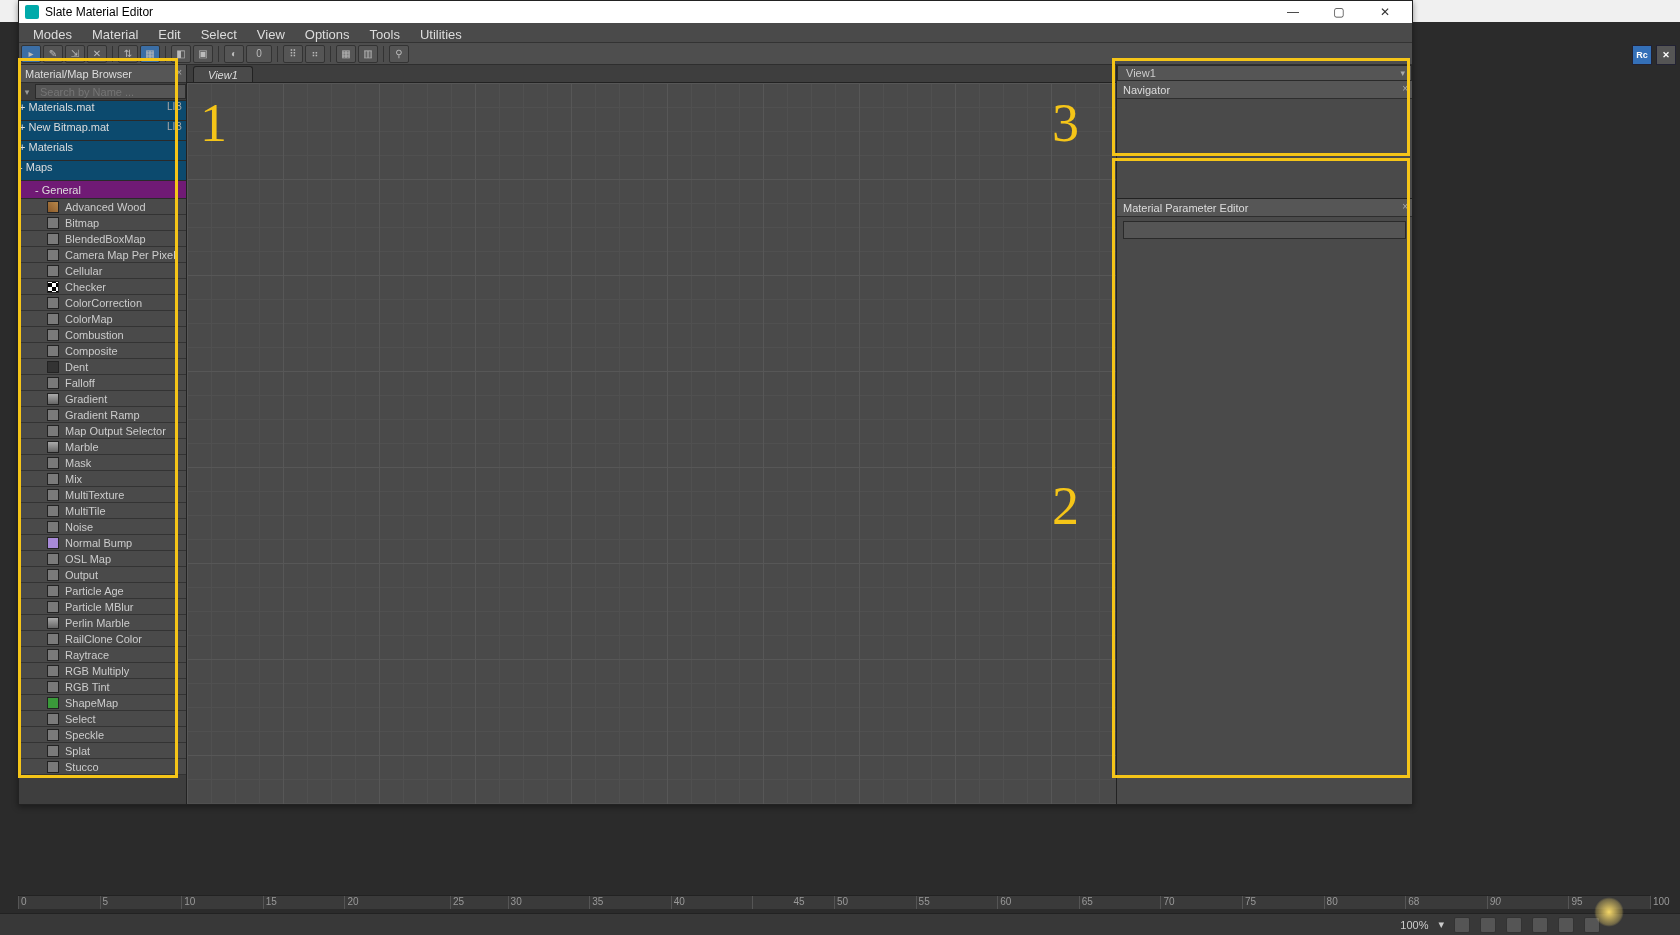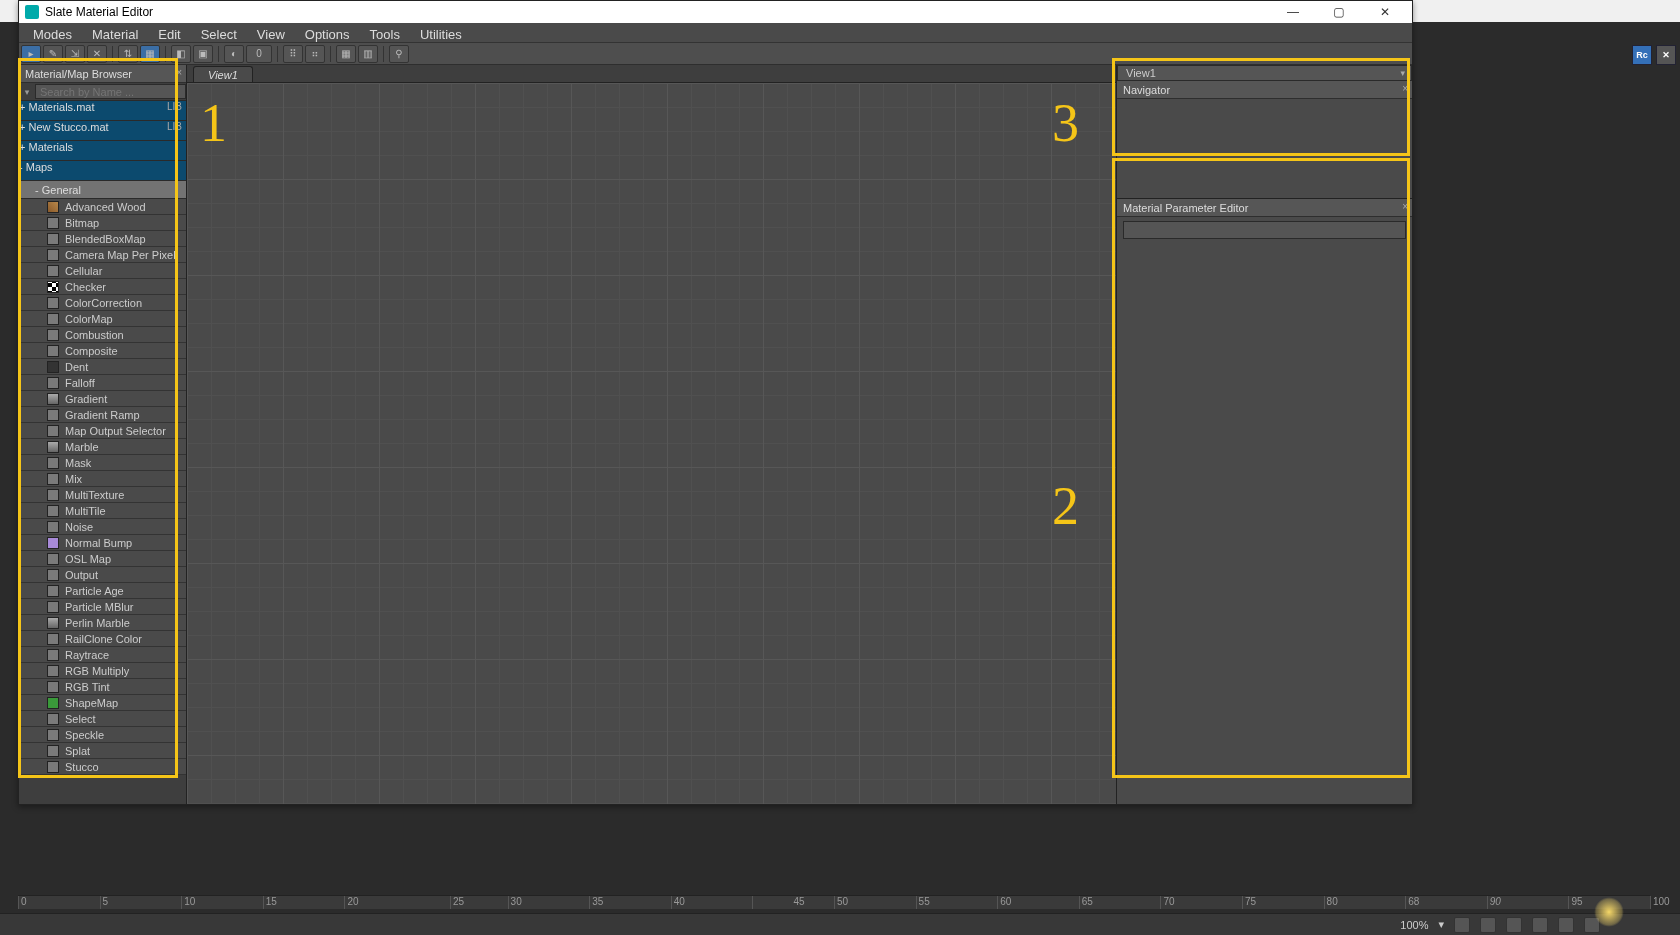--- a/index.html
+++ b/index.html
@@ -26,21 +26,21 @@
 .dlgbody{position:absolute;left:0;right:0;top:64px;bottom:0;display:flex}
 
 .leftpanel{width:168px;background:#3e3e3e;border-right:1px solid #222;display:flex;flex-direction:column;overflow:hidden}
 .panel-hdr{height:18px;background:#565656;border-bottom:1px solid #2e2e2e;font-size:11px;color:#ddd;display:flex;align-items:center;padding-left:6px;position:relative}
 .panel-hdr .xbtn{position:absolute;right:4px;top:2px;font-size:10px;color:#aaa}
 .search-row{height:18px;background:#3e3e3e;border-bottom:1px solid #2a2a2a;display:flex;align-items:center}
 .search-row .tri{width:16px;text-align:center;color:#999;font-size:9px}
 .search-row input{flex:1;height:15px;background:#555;border:1px solid #2a2a2a;color:#bbb;font-size:11px;padding-left:4px}
 .treehdr{height:20px;background:#0c4a6e;border-bottom:1px solid #2a2a2a;font-size:11px;color:#ddd;display:flex;padding-left:0;position:relative}
 .treehdr .lib{position:absolute;right:4px;font-size:10px;color:#aaa}
-.subgrp{height:18px;background:#737373;border-bottom:1px solid #2a2a2a;font-size:11px;color:#ddd;display:flex;align-items:center;padding-left:16px}
+.subgrp{height:18px;background:#701a75;border-bottom:1px solid #2a2a2a;font-size:11px;color:#ddd;display:flex;align-items:center;padding-left:16px}
 .tree{flex:1;overflow-y:auto;overflow-x:hidden}
 .tree-item{height:16px;background:#4a4a4a;border-bottom:1px solid #333;display:flex;align-items:center;padding-left:28px;font-size:11px;color:#ccc;gap:6px}
 .tree-item .sw{width:12px;height:12px;border:1px solid #222;flex:none}
 
 .sw-wood{background:linear-gradient(45deg,#8a5a2a,#b8874a)}
 .sw-plain{background:#7a7a7a}
 .sw-check{background:repeating-conic-gradient(#fff 0 25%,#000 0 50%) 0/8px 8px}
 .sw-vr{background:linear-gradient(#aaa,#666)}
 .sw-green{background:#3a9a3a}
 .sw-purple{background:#a88ad8}
@@ -147,21 +147,21 @@
       <div class="search-row">
         <span class="tri">▾</span>
         <input type="text" placeholder="Search by Name ..." style="">
       </div>
       <div id="groups">
           <div class="treehdr">
             <span>+ Materials.mat</span>
             <span class="lib">LIB</span>
           </div>
           <div class="treehdr">
-            <span>+ New Stucco.mat</span>
+            <span>+ New Bitmap.mat</span>
             <span class="lib">LIB</span>
           </div>
           <div class="treehdr">
             <span>+ Materials</span>
             <span class="lib"></span>
           </div>
         </div>
       <div class="treehdr">
           <span>- Maps</span>
         </div>

